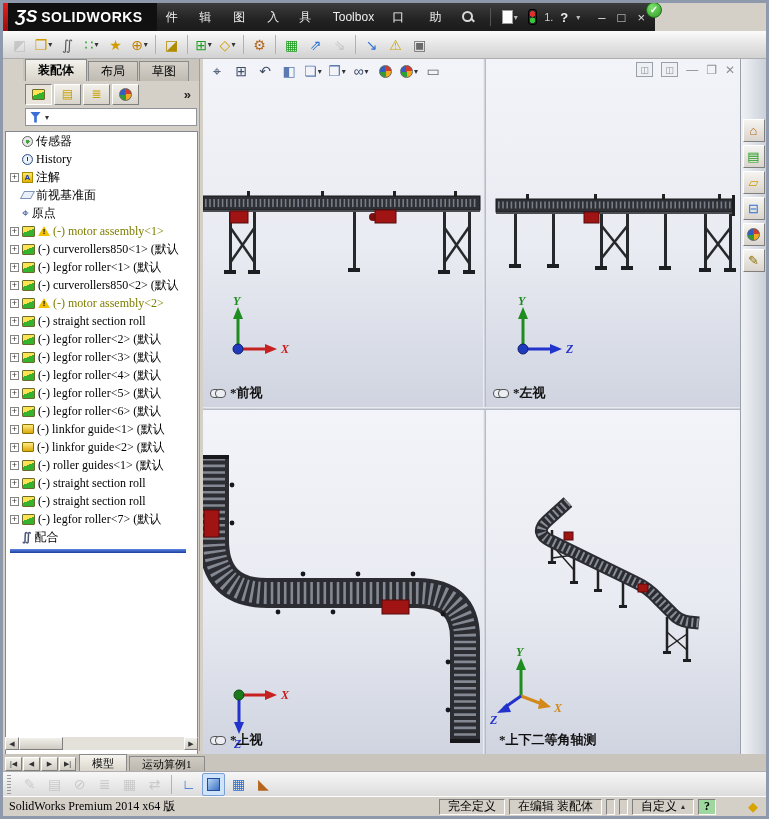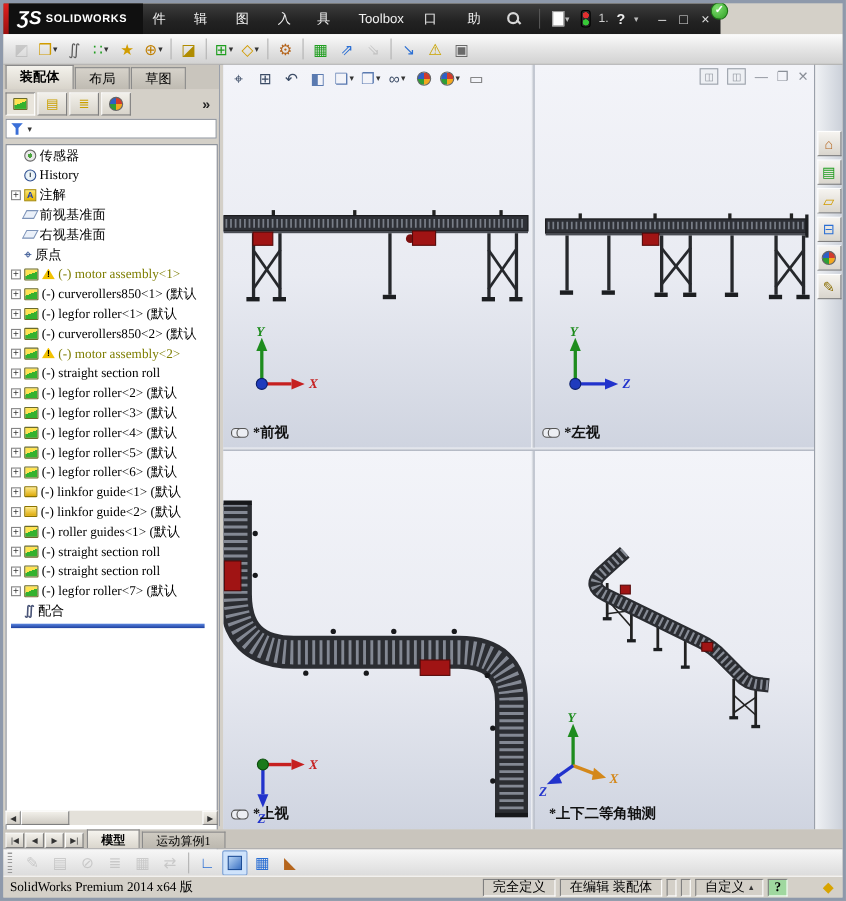--- a/index.html
+++ b/index.html
@@ -7,21 +7,21 @@
   #app{position:relative;width:769px;height:819px;background:#d4d0c8;border:3px solid #8e99ab;
        font-family:"Liberation Sans",sans-serif;overflow:hidden;}
   .abs{position:absolute;}
 
   
   #titlebar{left:0;top:0;width:652px;height:28px;background:linear-gradient(#3d3d3d,#222 60%,#1b1b1b);
             display:flex;align-items:center;color:#eee;}
   #red-accent{width:7px;height:28px;background:linear-gradient(#e02020,#9d0f0f);}
   #logo{height:28px;background:#101010;display:flex;align-items:center;padding:0 14px 0 8px;gap:4px;}
   #logo .ds{font-style:italic;font-weight:bold;font-size:17px;color:#fff;}
-  #logo .sw{font-weight:bold;font-size:10px;letter-spacing:.5px;color:#fff;}
+  #logo .sw{font-weight:bold;font-size:14px;letter-spacing:.5px;color:#fff;}
   #menubar{display:flex;align-items:center;height:28px;}
   .menu{padding:0 9px;font-size:12px;color:#f0f0f0;line-height:28px;cursor:default;}
   .mag{position:relative;width:14px;height:14px;margin:0 6px;display:inline-block;}
   .mag::before{content:"";position:absolute;left:1px;top:1px;width:7px;height:7px;border:2px solid #d8d8d8;border-radius:50%;}
   .mag::after{content:"";position:absolute;left:9px;top:9px;width:5px;height:2px;background:#d8d8d8;transform:rotate(45deg);}
   #quickbar{display:flex;align-items:center;gap:7px;margin-left:14px;}
   .qsep{width:1px;height:18px;background:#555;}
   .newdoc{width:11px;height:14px;background:#fdfdfd;border:1px solid #9a9a9a;display:inline-block;}
   .traffic{width:9px;height:16px;border-radius:3px;border:1px solid #000;
     background:radial-gradient(circle at 50% 28%,#e03030 0 2.6px,transparent 3px),
@@ -40,21 +40,21 @@
           border-bottom:1px solid #aeaeae;display:flex;align-items:center;padding-left:5px;gap:1px;}
   .tbtn{width:23px;height:23px;display:inline-flex;align-items:center;justify-content:center;
         font-size:14px;border:1px solid transparent;border-radius:2px;cursor:default;}
   .tbtn.disabled{opacity:.4;}
   .tsep{width:1px;height:19px;background:#b2b2b2;margin:0 3px;}
   .ball{width:13px;height:13px;border-radius:50%;border:1px solid #666;
     background:conic-gradient(#d23c2c 0 25%,#f3a81f 25% 50%,#2f9e35 50% 75%,#2f5fc4 75% 100%);}
   .cubeicon{width:13px;height:13px;border:1px solid #1d4d96;background:linear-gradient(135deg,#b7d4f4,#3c72c4);}
 
   
-  #leftpanel{left:0;top:56px;width:197px;height:692px;background:#d4d0c8;border-right:1px solid #9aa0aa;}
+  #leftpanel{left:0;top:56px;width:197px;height:692px;background:#d4d0c8;border-right:1px solid #9aa0aa;padding-left:20px;}
   #cmtabs{display:flex;align-items:flex-end;height:22px;padding-left:2px;background:#c9c5bd;}
   .ctab{height:20px;padding:0 12px;font-size:12px;display:flex;align-items:center;
         border:1px solid #8a8a8a;border-bottom:none;background:linear-gradient(#d6d2ca,#bfbbb2);margin-right:1px;}
   .ctab.active{background:linear-gradient(#f4f2ec,#d8d4cb);font-weight:bold;height:22px;}
   #fmtabs{display:flex;align-items:center;height:26px;padding:2px 2px;gap:2px;background:#d4d0c8;}
   .fmbtn{width:27px;height:21px;display:flex;align-items:center;justify-content:center;
          background:linear-gradient(#f2f0ea,#d8d4cb);border:1px solid;border-color:#fff #7f7f7f #7f7f7f #fff;}
   .fmbtn.active{border-color:#7f7f7f #fff #fff #7f7f7f;background:#e9e5dc;}
   #fm-chevron{margin-left:auto;margin-right:6px;font-size:13px;font-weight:bold;color:#222;}
   #filterbar{height:18px;margin:1px 2px;background:#fff;border:1px solid #8f949c;display:flex;align-items:center;padding:0 4px;gap:3px;}
@@ -122,21 +122,21 @@
              border-left:1px solid #9aa0aa;padding-top:60px;display:flex;flex-direction:column;align-items:center;gap:3px;}
   .taskbtn{width:22px;height:23px;display:flex;align-items:center;justify-content:center;font-size:13px;
            background:linear-gradient(#f6f4f0,#d9d5cd);border:1px solid;border-color:#fff #7f7f7f #7f7f7f #fff;}
 
   
   #bottomtabs{left:0;top:751px;width:763px;height:17px;background:#c9c5bd;display:flex;align-items:flex-end;padding-left:2px;}
   .navbtn{width:17px;height:14px;margin-right:1px;background:linear-gradient(#f2f0ea,#d0ccc4);
           border:1px solid;border-color:#fff #7f7f7f #7f7f7f #fff;font-size:7px;display:flex;align-items:center;justify-content:center;color:#333;}
   .btab{height:15px;padding:0 12px;font-size:11px;display:flex;align-items:center;border:1px solid #8a8a8a;border-bottom:none;
         background:linear-gradient(#cfcbc2,#bcb8af);margin-left:2px;font-family:"Liberation Serif",serif;}
-  .btab.active{background:linear-gradient(#f6f4ee,#dad6cd);height:17px;font-weight:bold;}
+  .btab.active{background:linear-gradient(#f6f4ee,#dad6cd);height:17px;font-weight:normal;}
   #bottomtb{left:0;top:768px;width:763px;height:25px;background:linear-gradient(#f7f7f7,#dcdcdc);
             border-top:1px solid #aeaeae;display:flex;align-items:center;padding-left:4px;gap:2px;}
   .grip{width:4px;height:19px;margin-right:5px;
         background:repeating-linear-gradient(0deg,#999 0 1px,transparent 1px 3px);}
   .tbtn.active-view{border:1px solid #7a9fd4;background:#cfe3fb;}
   #statusbar{left:0;top:793px;width:763px;height:20px;background:#d4d0c8;border-top:1px solid #fff;
              display:flex;align-items:center;font:12px "Liberation Serif",serif;color:#000;padding:0 4px;gap:4px;}
   #status-left{padding-left:2px;}
   .scell{border:1px solid;border-color:#7f7f7f #fff #fff #7f7f7f;padding:0 8px;height:16px;display:flex;align-items:center;gap:4px;}
   .scell.empty{padding:0;width:9px;}
@@ -286,25 +286,20 @@
           </div>
           <div class="trow">
             <span class="plus">+</span>
             <span class="ticon ic-ann">A</span>
             <span class="lbl">注解</span>
           </div>
           <div class="trow">
             <span class="plusgap"></span>
             <span class="ticon ic-plane"></span>
             <span class="lbl">前视基准面</span>
-          </div>
-          <div class="trow">
-            <span class="plusgap"></span>
-            <span class="ticon ic-plane"></span>
-            <span class="lbl">右视基准面</span>
           </div>
           <div class="trow">
             <span class="plusgap"></span>
             <span class="ticon gl-origin">⌖</span>
             <span class="lbl">原点</span>
           </div>
           <div class="trow">
             <span class="plus">+</span>
             <span class="ticon ic-asm"></span>
             <span class="warn"></span>

